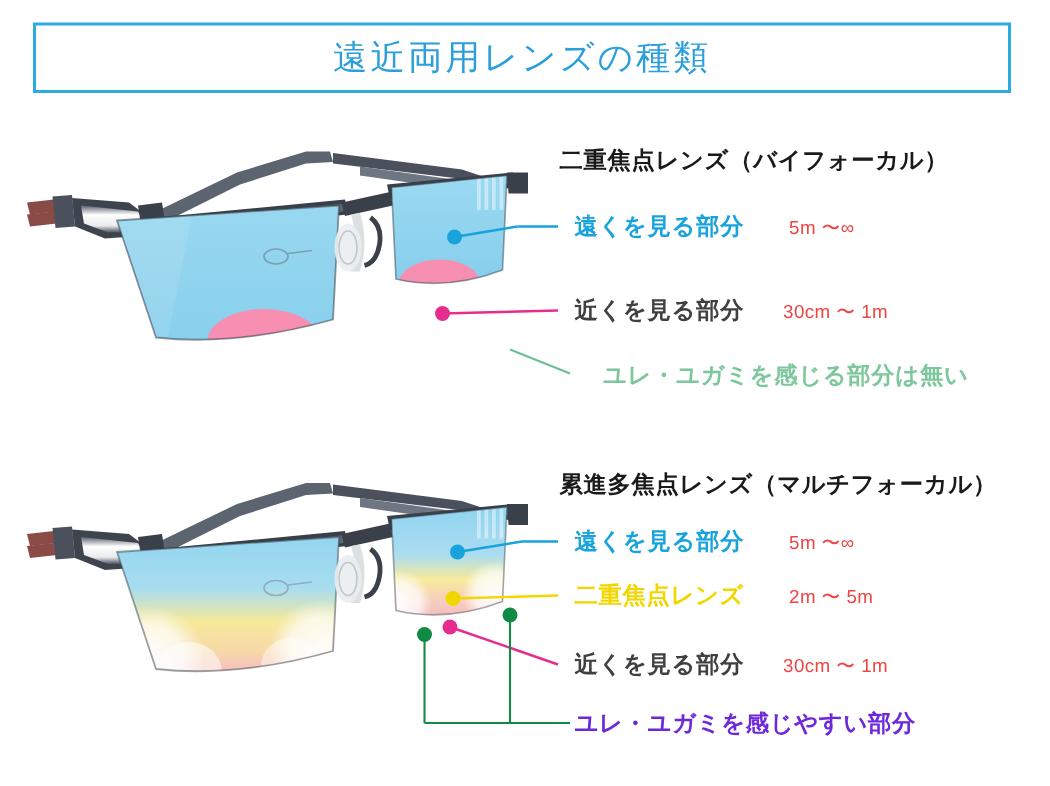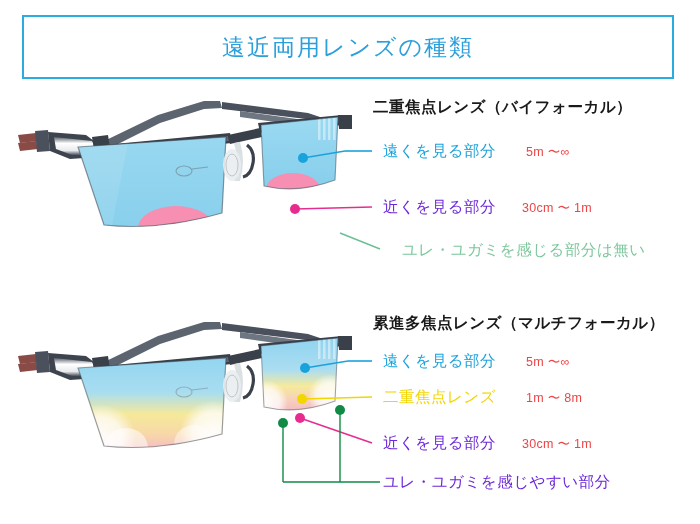--- a/index.html
+++ b/index.html
@@ -6,21 +6,21 @@
   body{
     width:700px;height:524px;
     background:#ffffff;
     font-family:"Liberation Sans","DejaVu Sans",sans-serif;
     overflow:hidden;position:relative;
   }
   #stage{position:relative;width:700px;height:524px;background:#fff;}
 
   
   .title-box{
-    position:absolute;left:22px;top:15px;width:652px;height:64px;
+    position:absolute;left:22px;top:15px;width:652px;height:47px;
     border:2px solid #2BABE2;background:#fff;
     display:flex;align-items:center;justify-content:center;box-sizing:border-box;
   }
   .title-text{
     color:#2B9FDB;font-size:23px;letter-spacing:2px;font-weight:400;
     white-space:nowrap;
   }
 
   
   .panel{position:absolute;left:0;width:700px;}
@@ -36,30 +36,30 @@
   #head-progressive{left:373px;top:15px;}
 
   
   .glasses{position:absolute;left:8px;top:0;width:350px;height:190px;}
   #glasses-progressive{top:8px;}
 
   .glasses svg{display:block;width:350px;height:190px;}
 
   
   .legend-label{
-    position:absolute;font-size:15.5px;font-weight:normal;white-space:nowrap;
+    position:absolute;font-size:15.5px;font-weight:bold;white-space:nowrap;
     letter-spacing:0.5px;
   }
   .legend-range{
     position:absolute;font-size:12.5px;color:#ef4444;white-space:nowrap;
     letter-spacing:0.3px;
   }
   .c-far{color:#19A3DC;}
   .c-mid{color:#F2D600;}
-  .c-near{color:#6d28d9;}
+  .c-near{color:#404040;}
   .c-nosway{color:#7CC79C;margin-left:19px;}
   .c-sway{color:#6d28d9;}
 
   
   .overlay{position:absolute;left:0;top:0;width:700px;height:100%;pointer-events:none;}
 </style>
 </head>
 <body>
 
 <div id="stage">
@@ -283,21 +283,21 @@
       <line x1="340" y1="112" x2="340" y2="184" stroke="#118A46" stroke-width="1.4"></line>
       <line x1="283" y1="184" x2="380" y2="184" stroke="#118A46" stroke-width="1.4"></line>
       <circle cx="283" cy="125" r="5" fill="#118A46"></circle>
       <circle cx="340" cy="112" r="5" fill="#118A46"></circle>
     </svg>
 
     <div class="legend-label c-far" style="left:383px;top:53px;">遠くを見る部分</div>
     <div class="legend-range" style="left:526px;top:56px;">5m 〜∞</div>
 
     <div class="legend-label c-mid" style="left:383px;top:89px;">二重焦点レンズ</div>
-    <div class="legend-range" style="left:526px;top:92px;">1m 〜 8m</div>
+    <div class="legend-range" style="left:526px;top:92px;">2m 〜 5m</div>
 
     <div class="legend-label c-near" style="left:383px;top:135px;">近くを見る部分</div>
     <div class="legend-range" style="left:522px;top:138px;">30cm 〜 1m</div>
 
     <div class="legend-label c-sway" style="left:383px;top:174px;">ユレ・ユガミを感じやすい部分</div>
   </div>
 
 </div>
 
 </body></html>

